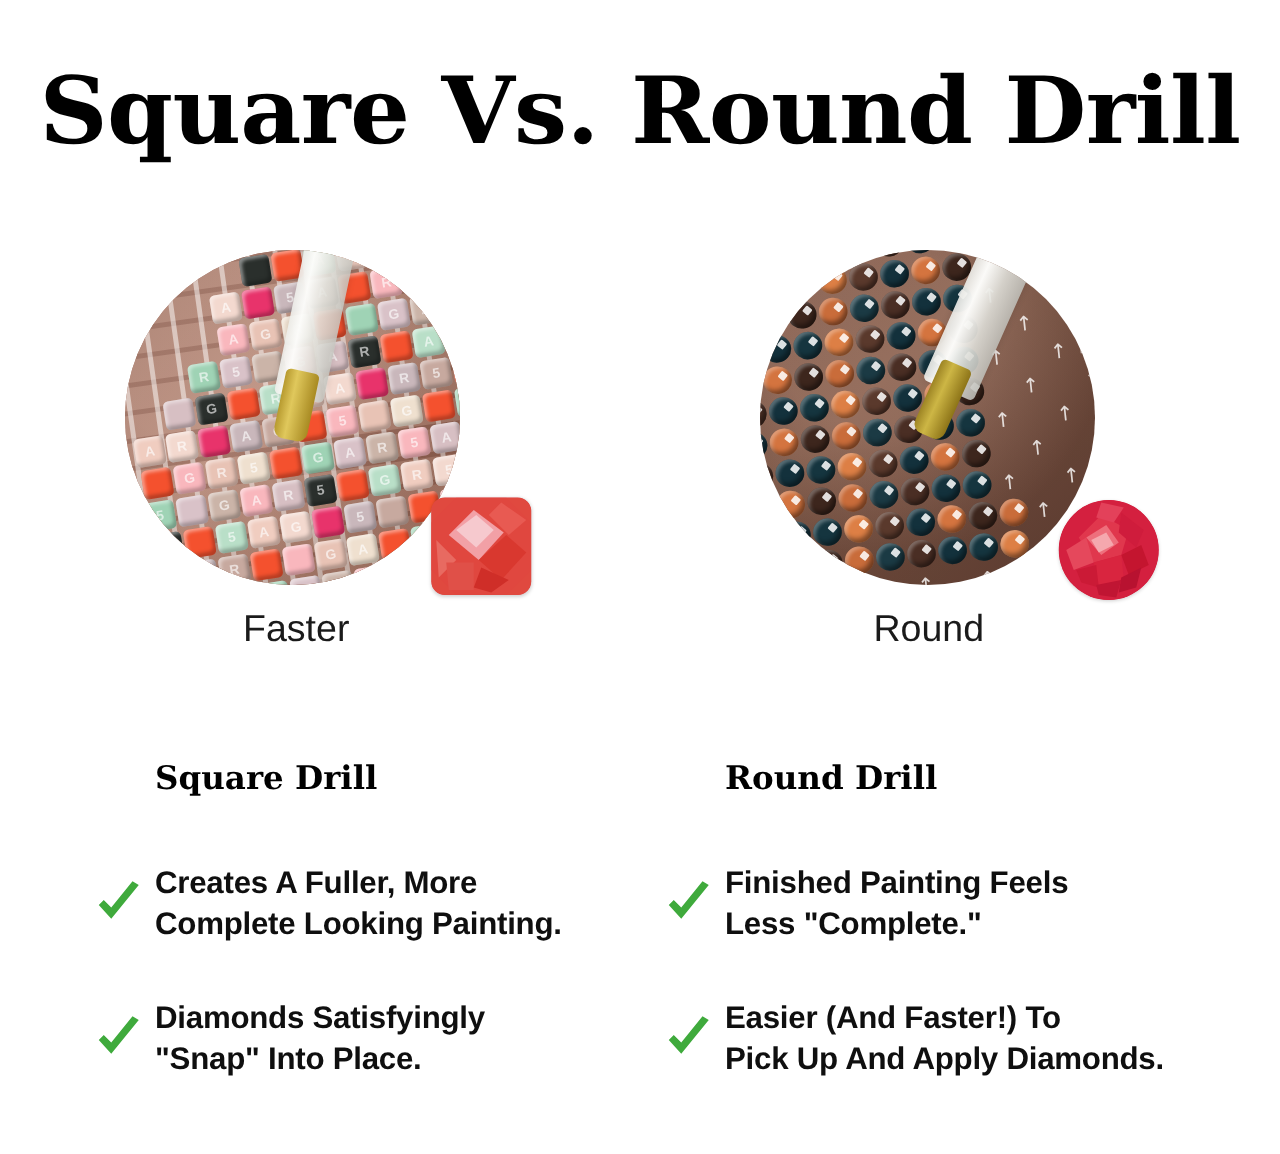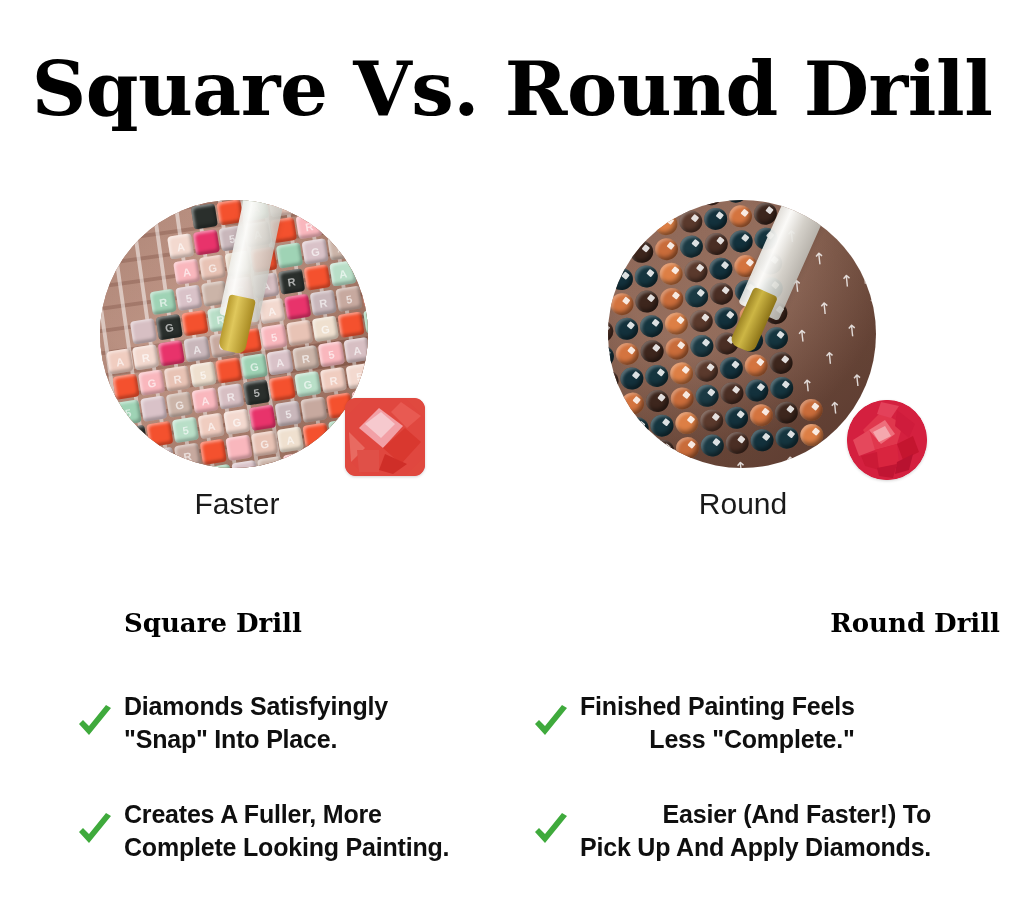--- a/index.html
+++ b/index.html
@@ -218,21 +218,21 @@
   .caption-left  { left: 72px; }
   .caption-right { left: 578px; }
 
   
   .col {
     position: absolute;
     top: 608px;
     width: 420px;
   }
   .col-left  { left: 124px; }
-  .col-right { left: 580px; text-align: right; }
+  .col-right { left: 580px; }
 
   .col-heading {
     font-family: "DejaVu Serif", serif;
     font-weight: 700;
     font-size: 26px;
     line-height: 30px;
     color: #000000;
     margin: 0 0 52px 0;
     white-space: nowrap;
   }
@@ -855,32 +855,32 @@
 
 <div class="col col-left">
   <div class="col-heading">Square Drill</div>
 
   <div class="bullet">
     <span class="check">
       <svg width="38" height="38" viewBox="0 0 38 38">
           <path d="M3 20 L13 31 L35 4 L30 1 L13 22 L7 16 Z" fill="#3faa3c"></path>
         </svg>
     </span>
-    <span class="bullet-text">Diamonds Satisfyingly
-"Snap" Into Place.</span>
+    <span class="bullet-text">Creates A Fuller, More
+Complete Looking Painting.</span>
   </div>
 
   <div class="bullet">
     <span class="check">
       <svg width="38" height="38" viewBox="0 0 38 38">
           <path d="M3 20 L13 31 L35 4 L30 1 L13 22 L7 16 Z" fill="#3faa3c"></path>
         </svg>
     </span>
-    <span class="bullet-text">Creates A Fuller, More
-Complete Looking Painting.</span>
+    <span class="bullet-text">Diamonds Satisfyingly
+"Snap" Into Place.</span>
   </div>
 </div>
 
 <div class="col col-right">
   <div class="col-heading">Round Drill</div>
 
   <div class="bullet">
     <span class="check">
       <svg width="38" height="38" viewBox="0 0 38 38">
           <path d="M3 20 L13 31 L35 4 L30 1 L13 22 L7 16 Z" fill="#3faa3c"></path>

